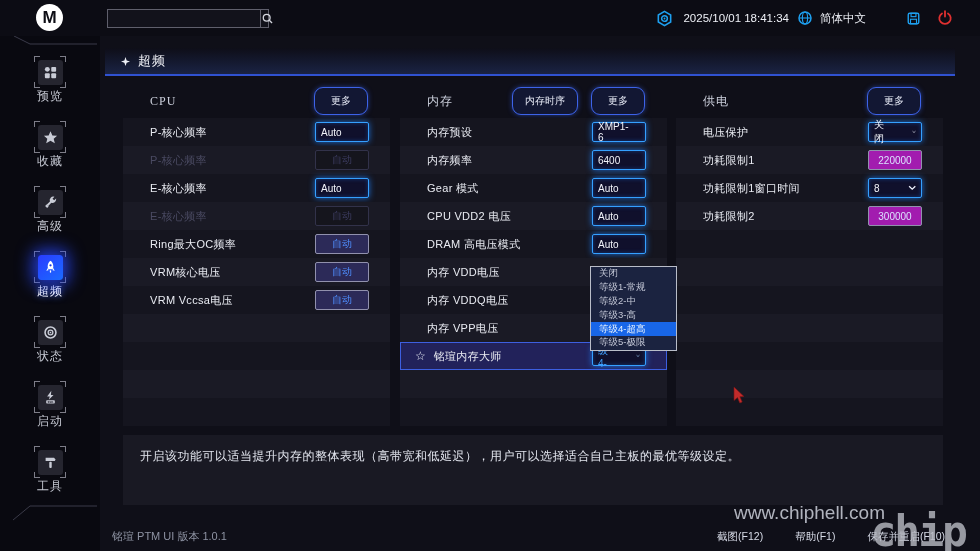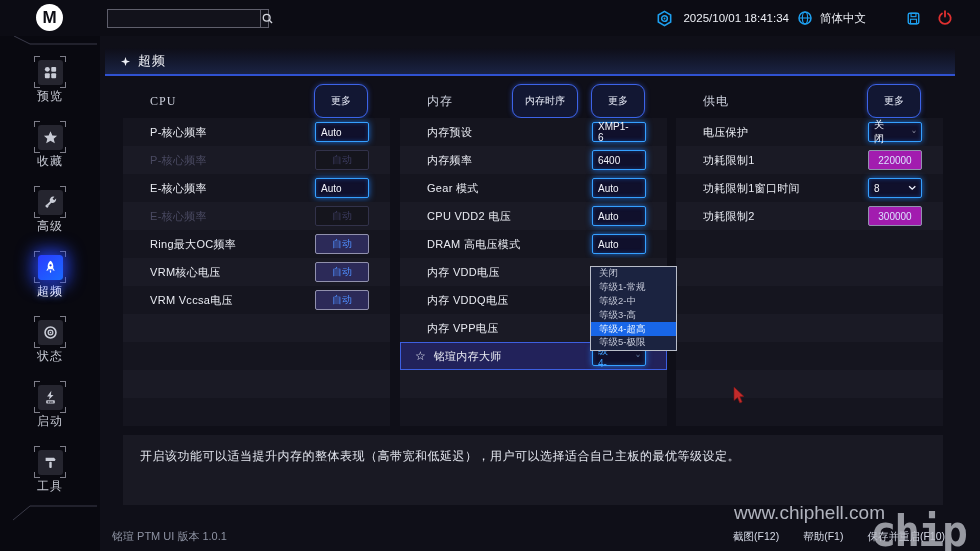--- a/index.html
+++ b/index.html
@@ -45,21 +45,21 @@
   .phead { position:absolute; left:5px; right:25px; top:12px; height:28px;
            background:linear-gradient(#0e0e18,#1a2344); border-bottom:2px solid #3052d2;
            display:flex; align-items:center; padding-left:16px; }
   .ptitle { font-size:13px; color:#f2f3f8; margin-left:8px; letter-spacing:1px; }
 
   .col { position:absolute; top:54px; width:267px; }
   .col1 { left:23px; } .col2 { left:300px; } .col3 { left:576px; }
   .chead { height:22px; display:flex; align-items:center; padding:0 22px 0 27px; }
   .cname { font-size:12px; color:#ccd0dc; letter-spacing:1px;font-family:Liberation Serif, serif; }
   .cbtns { margin-left:auto; display:flex; gap:13px; }
-  .pill { height:34px; min-width:54px; padding:0 12px; border:1px solid #3d63e8; border-radius:9px;
+  .pill { height:28px; min-width:54px; padding:0 12px; border:1px solid #3d63e8; border-radius:9px;
           background:#121733; color:#e6e9f5; font-size:10px; display:inline-flex; align-items:center; justify-content:center;
           box-shadow:0 0 5px rgba(55,95,235,.55); cursor:pointer; }
   .rows { margin-top:6px; }
   .row { height:28px; position:relative; display:flex; align-items:center; padding-left:27px; }
   .rows .row:nth-child(odd)  { background:#15151f; }
   .rows .row:nth-child(even) { background:#1a1a25; }
   .rlabel { font-size:11px; color:#e9ebf2; letter-spacing:.3px; }
   .row.disabled .rlabel { color:#4a4a62; }
   .row-selected { background:#22225a !important; box-shadow:inset 0 0 0 1px #3d5fe0; }
   .rstar { font-size:12px; color:#dfe3ee; margin-right:8px; margin-left:-12px; }
@@ -80,21 +80,21 @@
           border:1px solid #b9bdc9; z-index:20; }
   .opt { height:13.8px; display:flex; align-items:center; padding-left:8px; font-size:9.5px; color:#c3c7d6; cursor:pointer; }
   .opt.sel { background:#1866e8; color:#eaf4ff; }
 
   .desc { position:absolute; left:23px; top:399px; width:820px; height:70px; background:#191923;
           padding:13px 20px 0 17px; font-size:12px; color:#e3e6ef; letter-spacing:.5px; }
 
   
   .footer { position:absolute; left:100px; right:0; top:522px; height:29px; display:flex; align-items:center; }
   .fver { margin-left:12px; font-size:11px; color:#8e93a3; }
-  .facts { margin-left:auto; margin-right:35px; display:flex; gap:24px; font-size:10.5px; color:#d6dae6; }
+  .facts { margin-left:auto; margin-right:35px; display:flex; gap:32px; font-size:10.5px; color:#d6dae6; }
   .facts span { cursor:pointer; }
 
   
   .wm-logo { position:absolute; right:14px; bottom:2px; font-family:"DejaVu Sans Mono", monospace;
              font-weight:bold; font-size:43px; line-height:36px; letter-spacing:-2px;
              color:rgba(185,187,196,.8); text-align:center; z-index:30; pointer-events:none; }
   .wm-url { position:absolute; right:95px; bottom:27px; font-size:19px; color:rgba(205,208,218,.85);
             z-index:30; pointer-events:none; }
 
   .cursor { position:absolute; left:733px; top:387px; z-index:40; pointer-events:none; }

